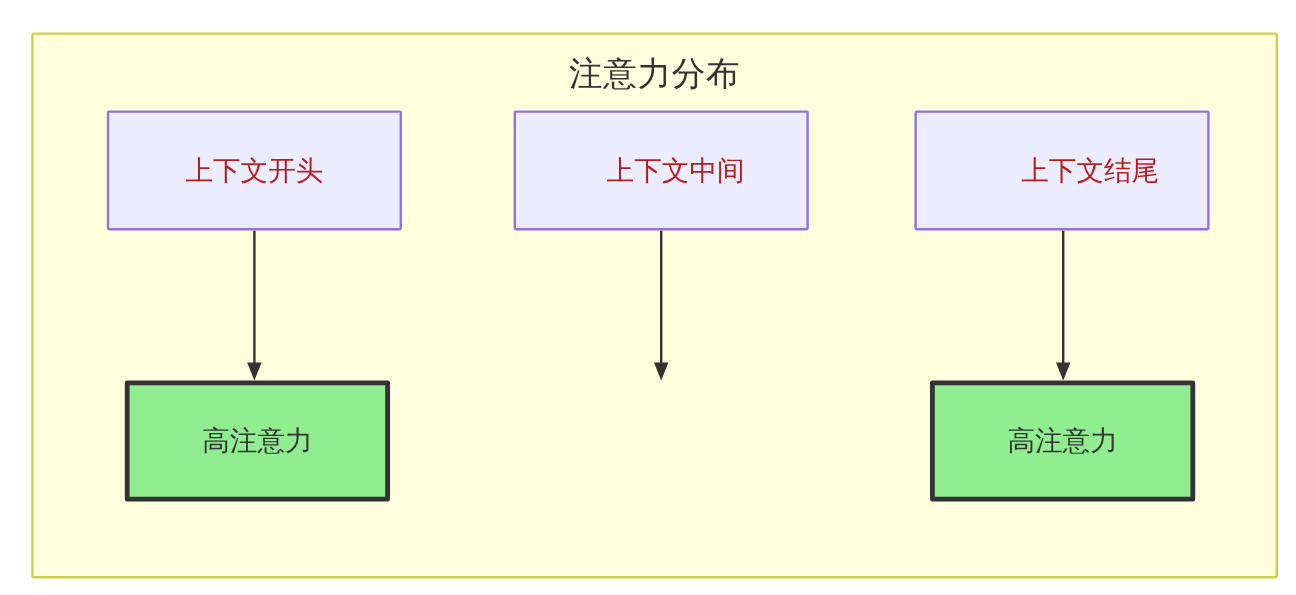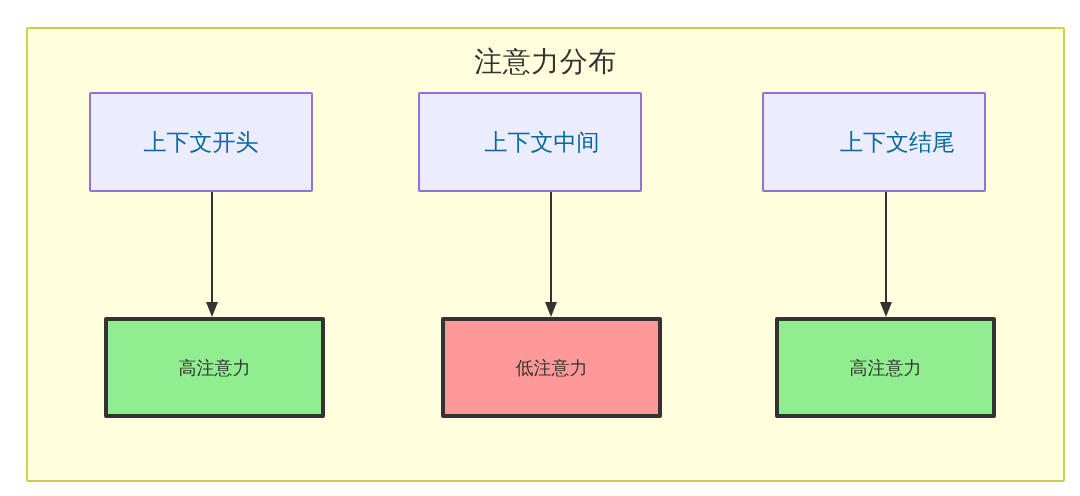--- a/index.html
+++ b/index.html
@@ -43,49 +43,49 @@
     font-size: 28px;
     color: #333333;
     line-height: 1;
     letter-spacing: 0.5px;
   }
 
   
   .node-top {
     position: absolute;
     top: 92px;
-    width: 224px;
+    width: 246px;
     height: 100px;
     box-sizing: border-box;
     background: #ececff;
     border: 2px solid #9370db;
     border-radius: 2px;
     display: flex;
     align-items: center;
     justify-content: center;
     font-size: 23px;
-    color: #0369a1;
+    color: #b91c1c;
   }
   .node-top.col1 { left: 89px; }
-  .node-top.col2 { left: 418px; padding-left: 24px; }
+  .node-top.col2 { left: 428px; padding-left: 24px; }
   .node-top.col3 { left: 762px; padding-left: 47px; }
 
   
   .node-bottom {
     position: absolute;
     top: 317px;
     width: 221px;
     height: 101px;
     box-sizing: border-box;
     border: 4px solid #333333;
     border-radius: 2px;
     display: flex;
     align-items: center;
     justify-content: center;
-    font-size: 18px;
+    font-size: 23px;
     color: #333333;
   }
   .node-bottom.col1 { left: 104px; }
   .node-bottom.col2 { left: 441px; }
   .node-bottom.col3 { left: 775px; }
 
   
   .edge {
     position: absolute;
     top: 192px;
@@ -132,20 +132,17 @@
   <div class="edge col3">
     <svg width="14" height="126" viewBox="0 0 14 126">
       <line x1="7" y1="0" x2="7" y2="115" stroke="#333333" stroke-width="2"></line>
       <polygon points="7,125 1,110 13,110" fill="#333333"></polygon>
     </svg>
   </div>
 
   <div class="node-bottom col1" style="background-color: rgb(144, 238, 144);">
     <span>高注意力</span>
   </div>
-  <div class="node-bottom col2" style="background-color: rgb(255, 153, 153);">
-    <span>低注意力</span>
-  </div>
   <div class="node-bottom col3" style="background-color: rgb(144, 238, 144);">
     <span>高注意力</span>
   </div>
 
 </div>
 
 </body></html>

